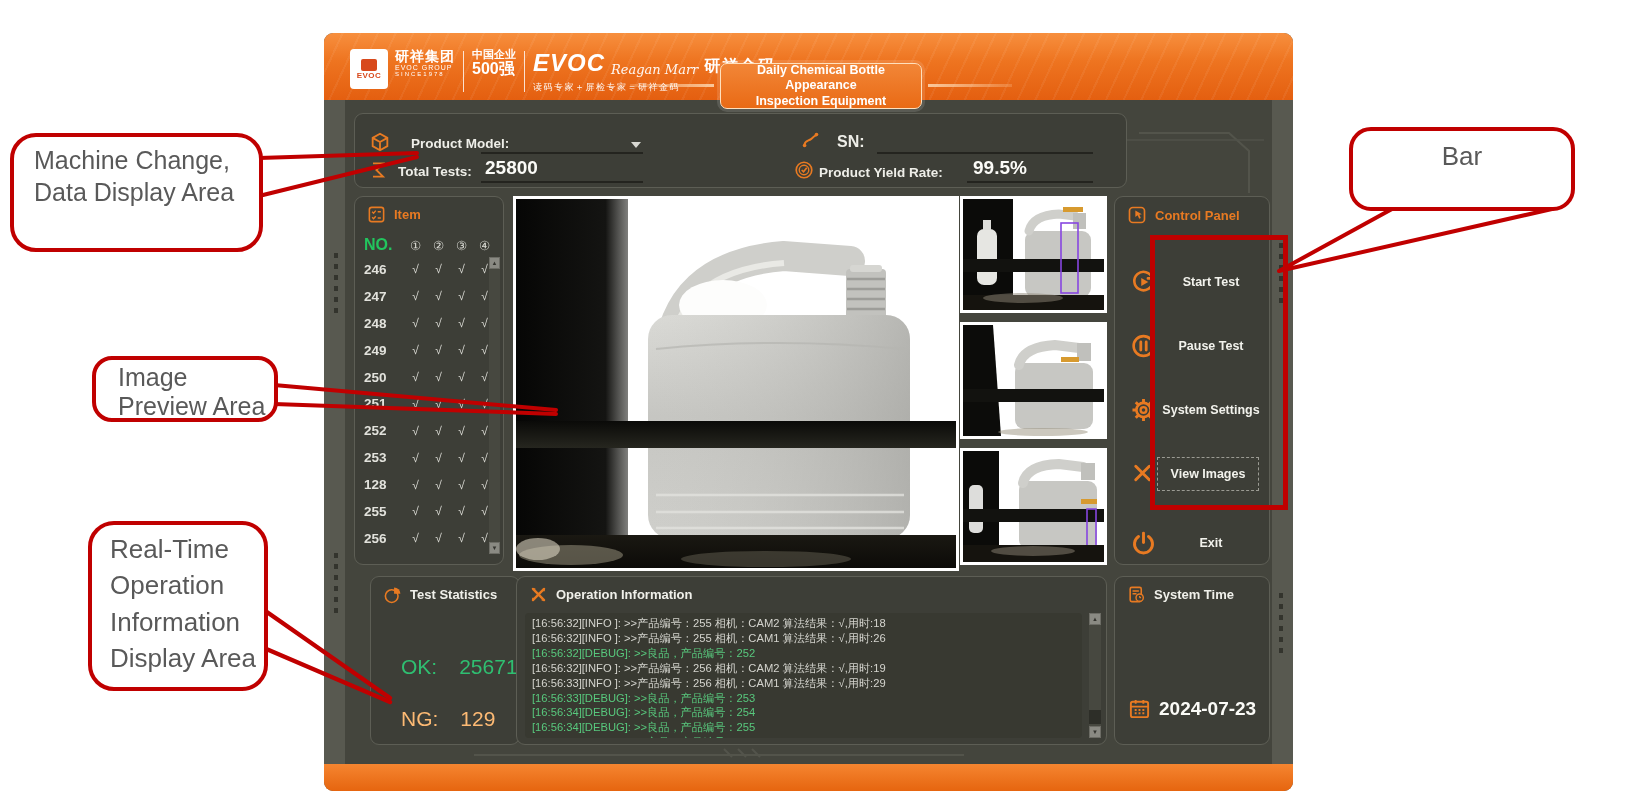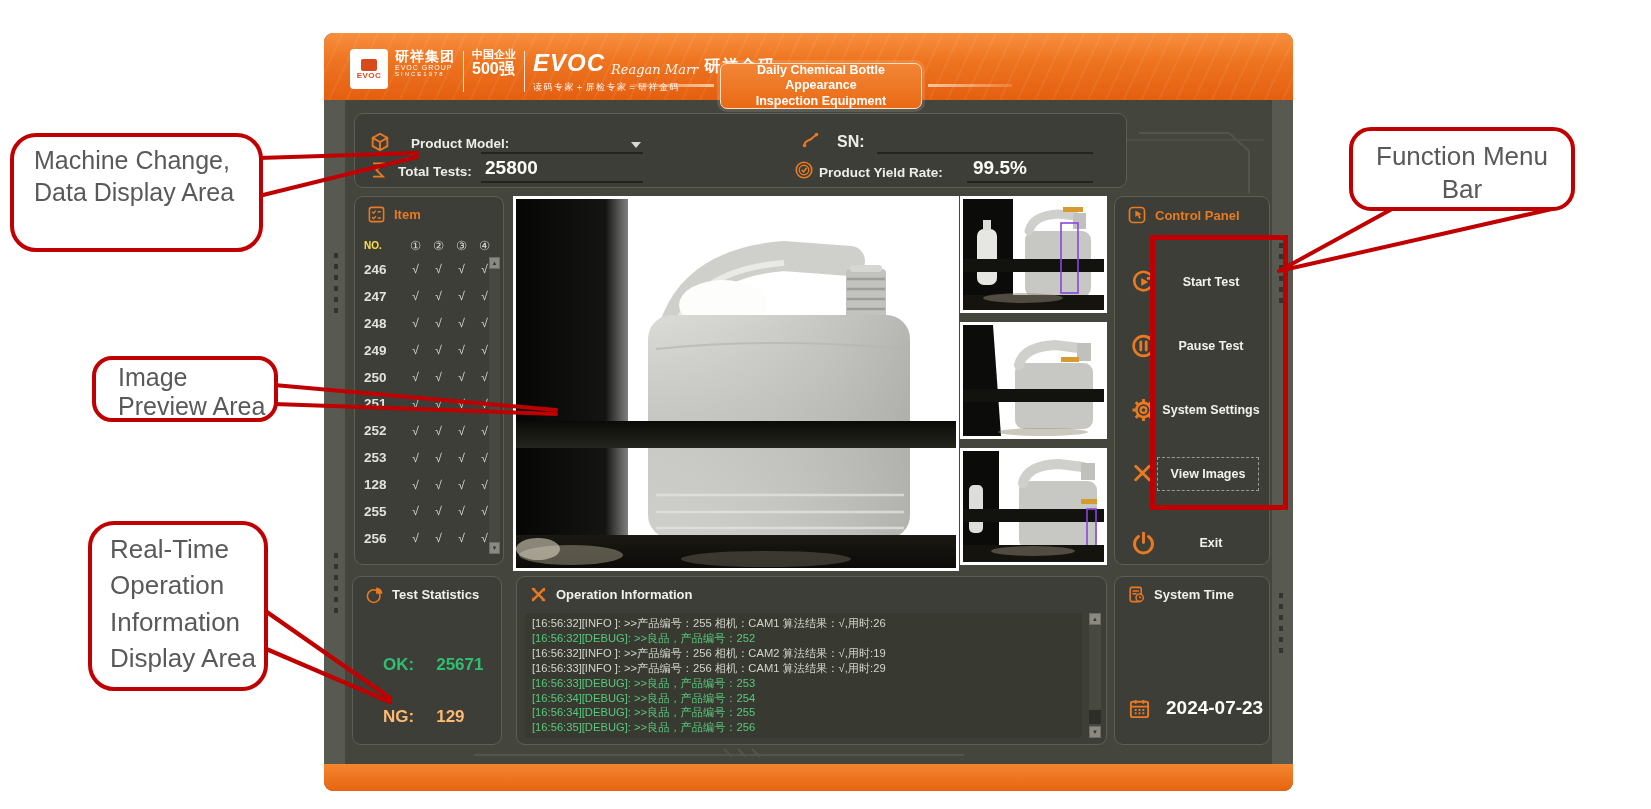--- a/index.html
+++ b/index.html
@@ -52,52 +52,52 @@
   
   .dp-label{position:absolute;font-size:13.5px;font-weight:bold;color:#eeeee8;white-space:nowrap;}
   .dp-value{position:absolute;font-size:19px;font-weight:bold;color:#fbfbf7;white-space:nowrap;}
   .dp-line{position:absolute;height:0;border-bottom:2px solid #24241f;}
   .caret{position:absolute;width:0;height:0;border-left:5px solid transparent;border-right:5px solid transparent;border-top:6px solid #d8d8d2;}
   .dp-icon{position:absolute;width:22px;height:22px;}
 
   
   .item-head,.item-row{display:grid;grid-template-columns:40px 23px 23px 23px 23px;align-items:center;padding-left:9px;}
   .item-head{margin-top:10px;height:22px;}
-  .item-head .no{font-size:10px;font-weight:bold;color:#fde047;}
+  .item-head .no{font-size:16px;font-weight:bold;color:#22c55e;}
   .item-head .col{font-size:12.5px;color:#dcdcd6;text-align:center;}
   .item-row{height:26.9px;}
   .item-row .no{font-size:13.5px;font-weight:bold;color:#e2e2dc;}
   .item-row .chk{font-size:12px;color:#d9d9d3;text-align:center;}
   .vscroll{position:absolute;width:11px;background:#474840;border-radius:2px;}
   .sbtn{position:absolute;left:0;width:11px;height:12px;background:#8a8a83;border:1px solid #6c6c65;box-sizing:border-box;
     color:#34342f;font-size:6px;line-height:10px;text-align:center;}
   .sthumb{position:absolute;left:0;width:11px;height:14px;background:#2d2e28;}
 
   
   .ctrl-item{position:absolute;left:0;width:100%;height:44px;cursor:pointer;}
   .ctrl-item .cicon{position:absolute;left:15px;top:50%;transform:translateY(-50%);width:27px;height:27px;}
   .ctrl-item .clabel{position:absolute;left:44px;right:6px;top:50%;transform:translateY(-50%);
     text-align:center;font-size:12.5px;font-weight:bold;color:#f2f2ec;}
   .ctrl-item:nth-of-type(1){top:63px;} .ctrl-item:nth-of-type(2){top:127px;}
   .ctrl-item:nth-of-type(3){top:191px;} .ctrl-item:nth-of-type(4){top:255px;}
   .ctrl-item:nth-of-type(5){top:324px;}
   .ctrl-item .clabel.boxed{left:42px;right:10px;border:1px dashed #9b9b93;padding:9px 2px;transform:translateY(-50%);}
 
   
-  .stat-row{position:absolute;left:30px;font-size:17px;font-weight:bold;white-space:nowrap;}
+  .stat-row{position:absolute;left:30px;font-size:21px;font-weight:normal;white-space:nowrap;}
   .stat-row .sval{margin-left:22px;}
 
   
   .log-area{position:absolute;left:8px;right:24px;top:36px;bottom:6px;background:#383931;border-radius:4px;
     padding:3px 7px;overflow:hidden;}
   .log-line{margin:0;font-size:11.2px;line-height:14.9px;white-space:nowrap;color:#d4d4ce;}
   .log-line.debug{color:#58c87d;}
 
   
-  .date-row{position:absolute;left:13px;top:120px;display:flex;gap:15px;}
+  .date-row{position:absolute;left:13px;top:120px;display:flex;align-items:center;gap:8px;}
   .date-txt{font-size:19px;font-weight:bold;color:#fbfbf7;}
 
   
   .thumb{position:absolute;left:0;width:141px;height:111px;border:3px solid #fff;background:#000;}
   .mainimg{position:absolute;left:189px;top:163px;width:440px;height:369px;border:3px solid #fff;background:#fff;}
   svg.frame-decor{position:absolute;inset:0;pointer-events:none;}
 
   
   #menu-rect{position:absolute;left:1150px;top:235px;width:138px;height:275px;border:5px solid #c00000;box-sizing:border-box;z-index:40;}
   #ann-svg{position:absolute;left:0;top:0;width:1651px;height:809px;z-index:50;pointer-events:none;}
@@ -435,21 +435,21 @@
           <div class="ctrl-item">
             <span class="cicon"><svg width="27" height="27" viewBox="0 0 24 24">
                 <path d="M12,3.2 V11.5" stroke="#e87a22" stroke-width="2.6" stroke-linecap="round"></path>
                 <path d="M7.6,6.2 A8,8 0 1 0 16.4,6.2" stroke="#e87a22" stroke-width="2.6" fill="none" stroke-linecap="round"></path>
               </svg></span>
             <span class="clabel">Exit</span>
           </div>
         </div>
     </div>
 
-    <div class="panel" style="left:28px;top:543px;width:150px;height:169px;">
+    <div class="panel" style="left:46px;top:543px;width:150px;height:169px;">
       <div class="panel-title">
         <svg width="19" height="19" viewBox="0 0 24 24">
           <circle cx="11" cy="14" r="8" stroke="#e87a22" stroke-width="2" fill="none"></circle>
           <path d="M14,3 A8,8 0 0 1 22,11 L14,11 Z" fill="#e87a22"></path>
         </svg>
         <span>Test Statistics</span>
       </div>
       <div class="stat-row" style="top:78px;color:#2fbf71;">
         <span>OK:</span><span class="sval">25671</span>
       </div>
@@ -460,20 +460,21 @@
 
     <div class="panel" style="left:192px;top:543px;width:591px;height:169px;">
       <div class="panel-title">
         <svg width="19" height="19" viewBox="0 0 24 24">
           <path d="M5,5 L19,19 M19,5 L5,19" stroke="#e87a22" stroke-width="3" fill="none" stroke-linecap="round"></path>
           <path d="M5,5 l3,0 M19,19 l-3,0 M19,5 l0,3 M5,19 l0,-3" stroke="#e87a22" stroke-width="2" fill="none"></path>
         </svg>
         <span>Operation Information</span>
       </div>
       <div class="log-area" id="log-lines">
+          <p class="log-line info">[16:56:32][INFO ]: &gt;&gt;产品编号：255 相机：CAM2  算法结果：√,用时:18</p>
           <p class="log-line info">[16:56:32][INFO ]: &gt;&gt;产品编号：255 相机：CAM1  算法结果：√,用时:26</p>
           <p class="log-line debug">[16:56:32][DEBUG]: &gt;&gt;良品，产品编号：252</p>
           <p class="log-line info">[16:56:32][INFO ]: &gt;&gt;产品编号：256 相机：CAM2  算法结果：√,用时:19</p>
           <p class="log-line info">[16:56:33][INFO ]: &gt;&gt;产品编号：256 相机：CAM1  算法结果：√,用时:29</p>
           <p class="log-line debug">[16:56:33][DEBUG]: &gt;&gt;良品，产品编号：253</p>
           <p class="log-line debug">[16:56:34][DEBUG]: &gt;&gt;良品，产品编号：254</p>
           <p class="log-line debug">[16:56:34][DEBUG]: &gt;&gt;良品，产品编号：255</p>
           <p class="log-line debug">[16:56:35][DEBUG]: &gt;&gt;良品，产品编号：256</p>
         </div>
       <div class="vscroll" style="right:5px;top:36px;bottom:6px;width:12px;">
@@ -530,16 +531,15 @@
       <div class="cl-line">Image</div>
       <div class="cl-line">Preview Area</div>
     </div>
   <div class="callout" id="callout3">
       <div class="cl-line">Real-Time</div>
       <div class="cl-line">Operation</div>
       <div class="cl-line">Information</div>
       <div class="cl-line">Display Area</div>
     </div>
   <div class="callout" id="callout4">
-      <div class="cl-line">Function Menu</div>
       <div class="cl-line">Bar</div>
     </div>
 </div>
 
 </body></html>

